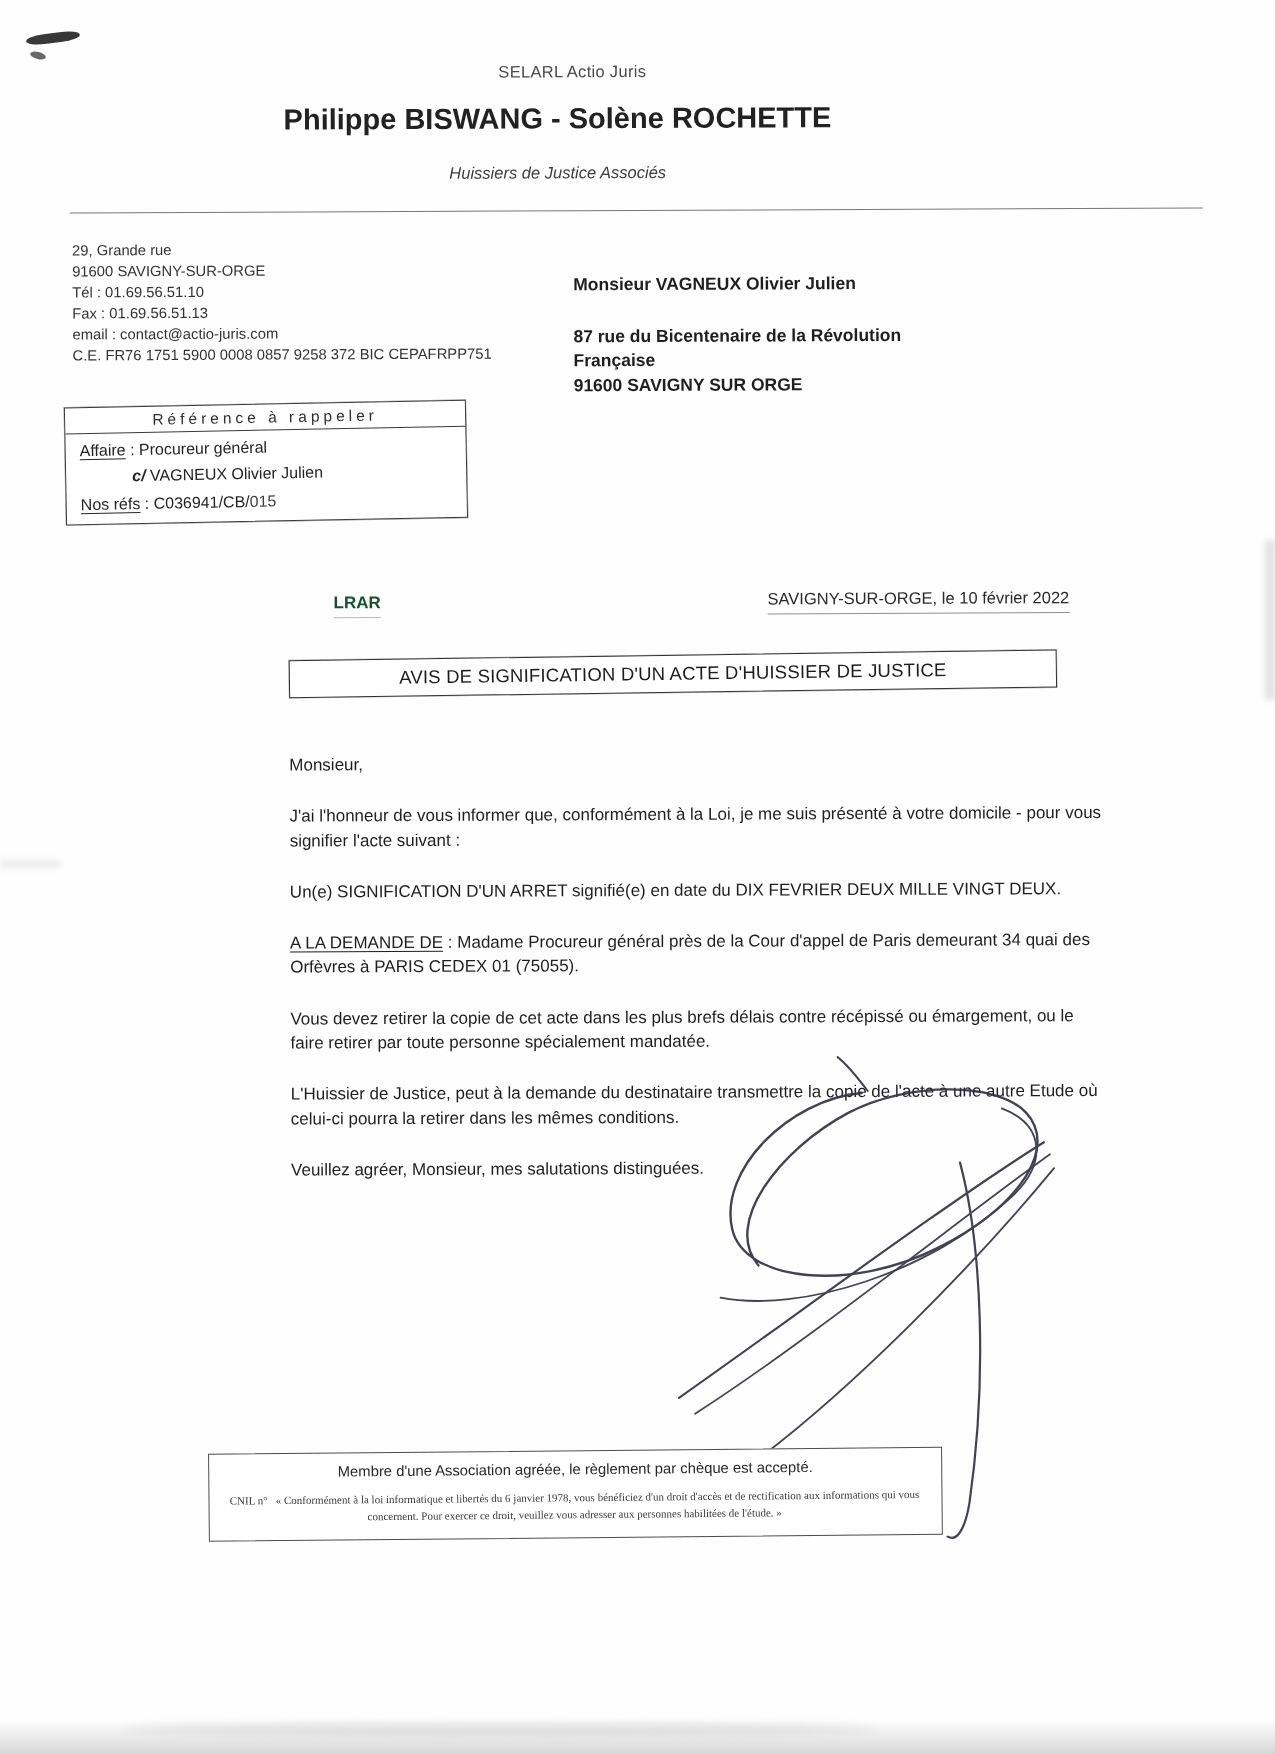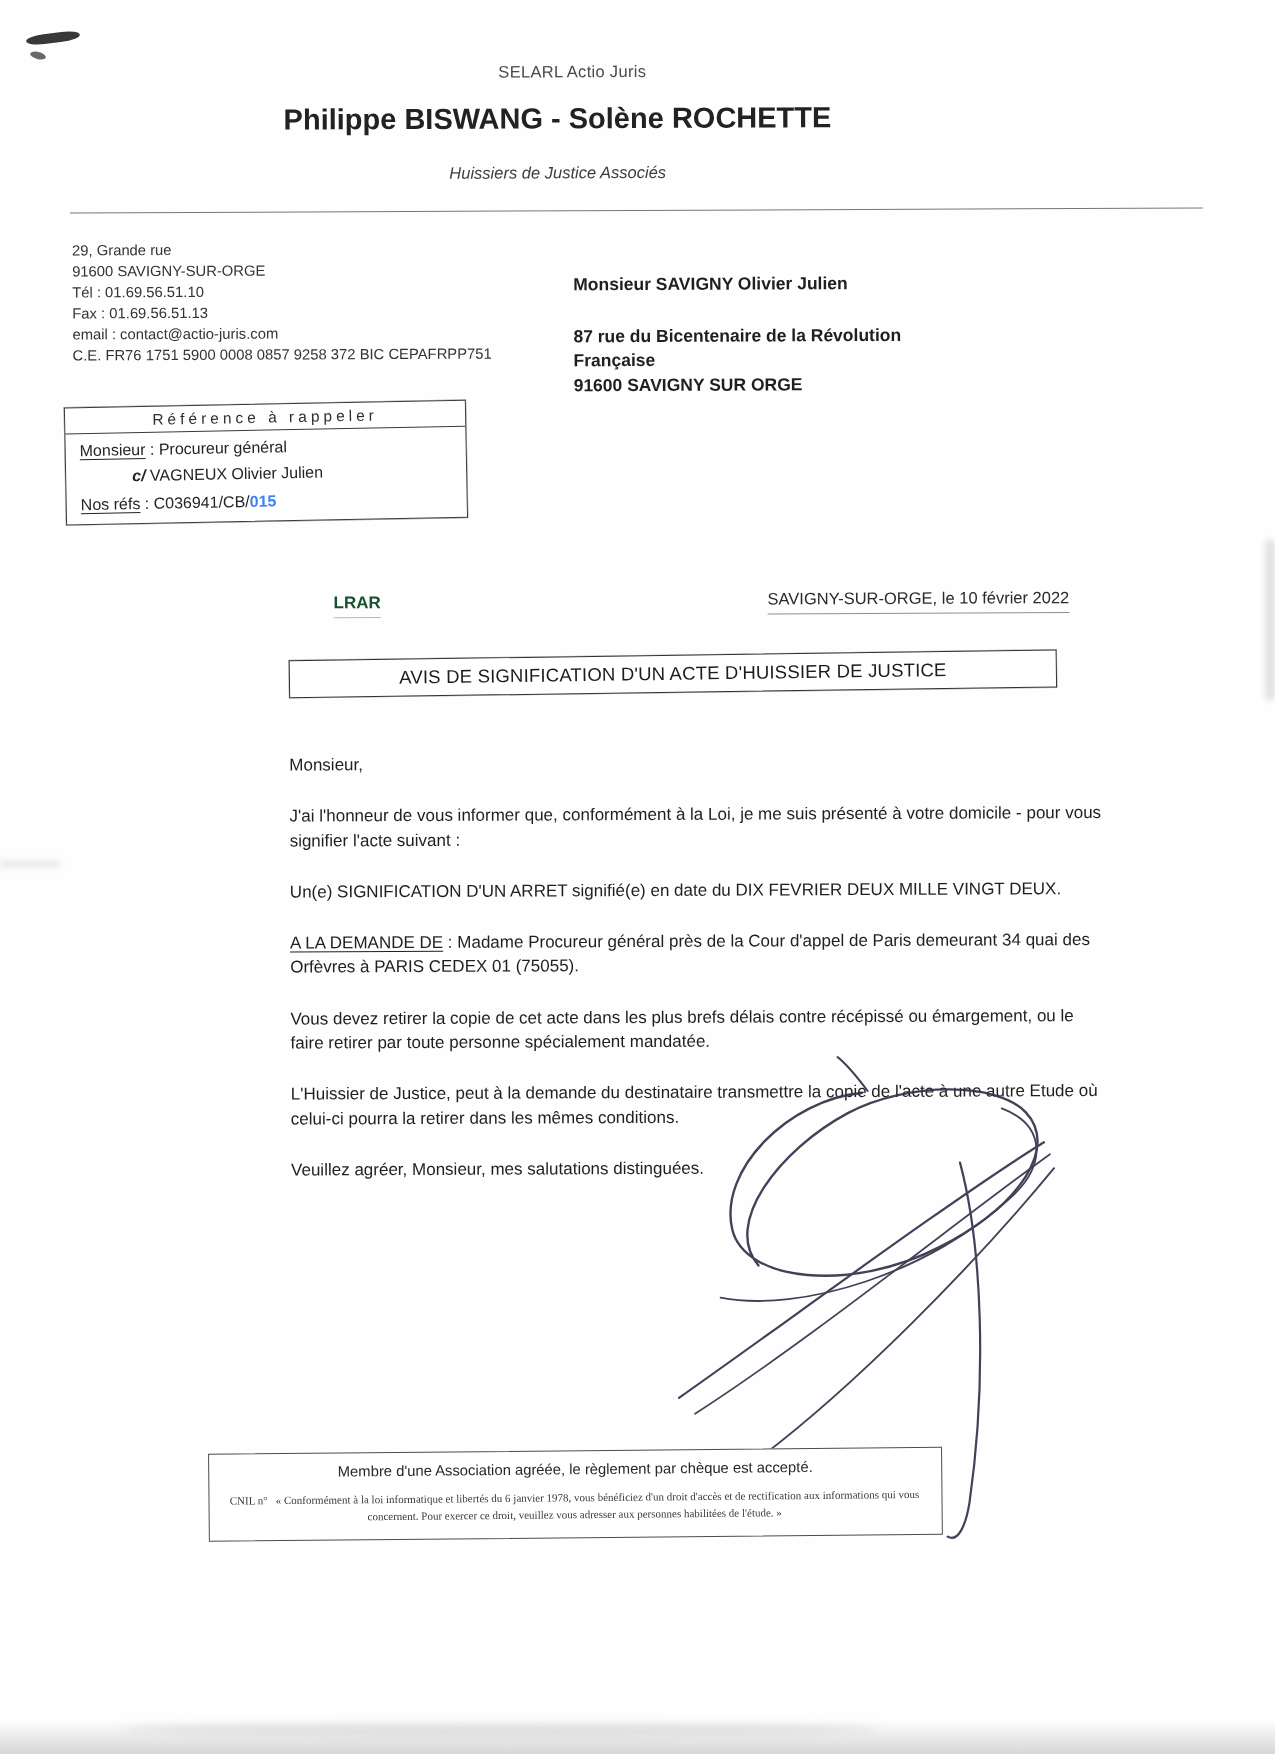--- a/index.html
+++ b/index.html
@@ -32,21 +32,21 @@
   .refbox-title{
     border-bottom:1.4px solid #3a3a3a;
     text-align:center;font-size:15.5px;letter-spacing:4px;color:#2e2e2e;
     padding:4px 0 3px 0;
   }
   .refbox-body{padding:8px 10px 0 14px;font-size:16px;color:#242424;}
   .refbox-line1{margin-bottom:8px;}
   .u{text-decoration:underline;text-underline-offset:3px;}
   .refbox-line2{margin-left:52px;margin-bottom:10px;}
   .ci{font-weight:bold;font-style:italic;}
-  .faint{color:#3b82f6;font-weight:bold;}
+  .faint{color:#404040;}
   
   .lrar{position:absolute;left:334px;top:592px;font-size:17px;font-weight:bold;color:#14532d;border-bottom:1.3px solid #b9b9b9;padding-bottom:4px;}
   .dateline{position:absolute;left:768px;top:590px;font-size:16.5px;color:#2a2a2a;border-bottom:1.2px solid #8f8f8f;padding-bottom:5px;}
   
   .banner{
     position:absolute;left:289px;top:655px;width:766px;height:36px;
     border:1.6px solid #2f2f2f;box-shadow:0 0 0 .4px #aaa;
     display:flex;align-items:center;justify-content:center;
     transform:rotate(-0.55deg);background:#fff;
   }
@@ -87,31 +87,31 @@
     <div class="sender">
       <div>29, Grande rue</div>
       <div>91600 SAVIGNY-SUR-ORGE</div>
       <div>Tél : 01.69.56.51.10</div>
       <div>Fax : 01.69.56.51.13</div>
       <div>email : contact@actio-juris.com</div>
       <div>C.E. FR76 1751 5900 0008 0857 9258 372 BIC CEPAFRPP751</div>
     </div>
 
     <div class="recipient">
-      <div>Monsieur SAVIGNY Olivier Julien</div>
+      <div>Monsieur VAGNEUX Olivier Julien</div>
       <div class="gap"></div>
       <div>87 rue du Bicentenaire de la Révolution</div>
       <div>Française</div>
       <div>91600 SAVIGNY SUR ORGE</div>
     </div>
 
     <div class="refbox">
       <div class="refbox-title">Référence à rappeler</div>
       <div class="refbox-body">
-        <div class="refbox-line1"><span class="u">Monsieur</span><span> : Procureur général</span></div>
+        <div class="refbox-line1"><span class="u">Affaire</span><span> : Procureur général</span></div>
         <div class="refbox-line2"><span class="ci">c/</span><span> VAGNEUX Olivier Julien</span></div>
         <div><span class="u">Nos réfs</span><span> : C036941/CB/</span><span class="faint">015</span></div>
       </div>
     </div>
 
     <div class="lrar">LRAR</div>
     <div class="dateline">SAVIGNY-SUR-ORGE, le 10 février 2022</div>
 
     <div class="banner">
       <span>AVIS DE SIGNIFICATION D'UN ACTE D'HUISSIER DE JUSTICE</span>

